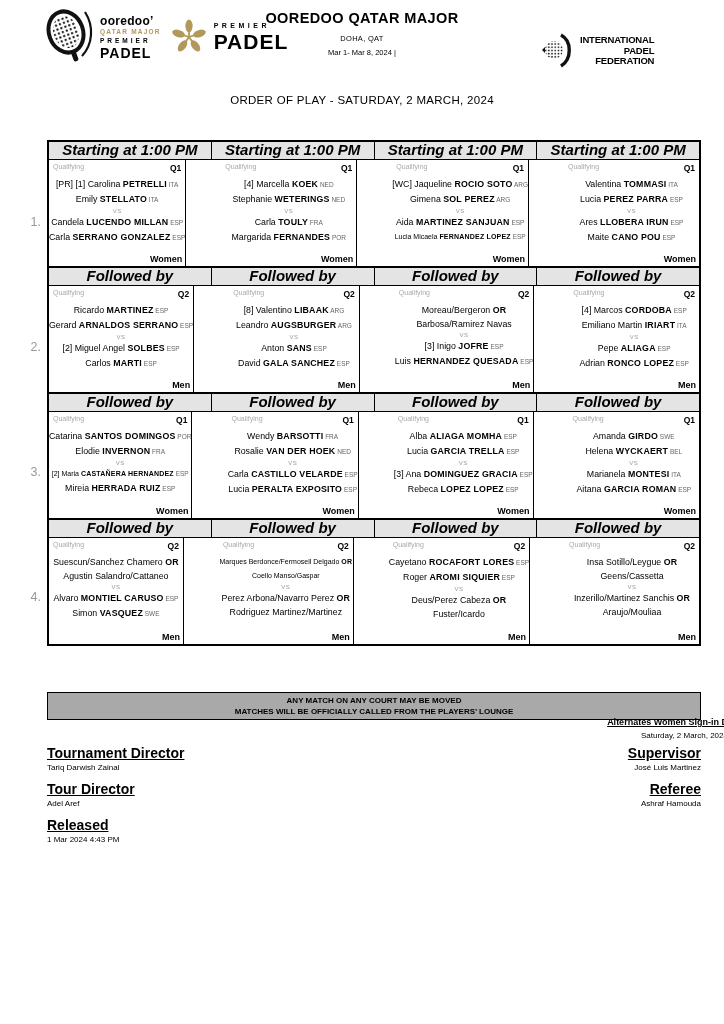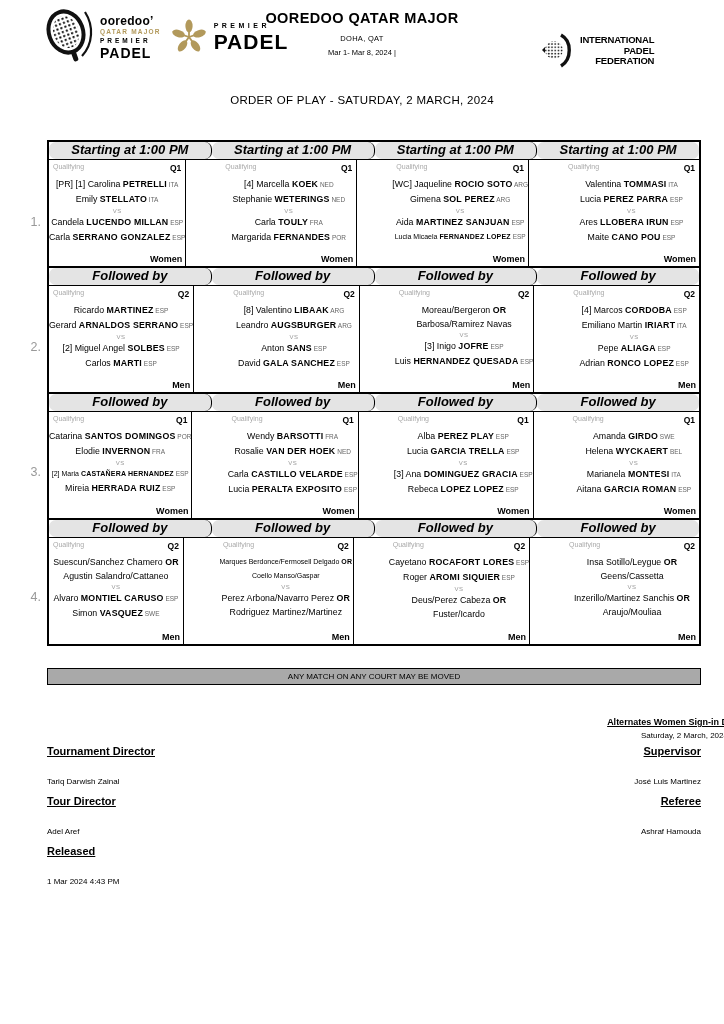--- a/index.html
+++ b/index.html
@@ -34,22 +34,22 @@
 
   
   .table-wrap { position:absolute; left:47px; top:140px; width:654px; }
   .court-headers { display:flex; height:15px; }
   .court-headers .ch { flex:1; text-align:center; font-size:9.5px; font-weight:bold; letter-spacing:.2px; }
   .grid { border:2px solid #000; background:#fff; }
   .hrow { display:flex; border-bottom:1px solid #000; }
   .block + .block .hrow { border-top:2px solid #000; }
   .hcell {
     flex:1; height:17px; background:var(--hdr,#e4e4e4);
-    font-size:13px; font-weight:bold; font-style:italic; text-align:center;
-    line-height:16px; border-right:1.5px solid #000;border-radius:7px;
+    font-size:15px; font-weight:bold; font-style:italic; text-align:center;
+    line-height:16px; border-right:1.5px solid #000;
   }
   .hcell:last-child, .mcell:last-child { border-right:none; }
   .mrow { display:flex;gap:35px; }
   .mcell {
     flex:1; height:106px; border-right:1.5px solid #000;
     display:flex; flex-direction:column; position:relative; background:#fff;
   }
   .meta { display:flex; justify-content:space-between; padding:3px 4px 0 4px; }
   .round { font-size:7px; color:#a9a9a9; }
   .code { font-size:8.5px; font-weight:bold; }
@@ -58,31 +58,31 @@
   .pline.sm { font-size:7px; }
   .pline .b { font-weight:bold; letter-spacing:.2px; }
   .pline .c { font-size:6.5px; color:#666; }
   .vs { font-size:6px; color:#9a9a9a; line-height:8px; letter-spacing:.5px; }
   .category { text-align:right; font-size:9px; font-weight:bold; padding:0 3px 2px 0; }
   .row-nums { position:absolute; left:-26px; top:0; width:20px; }
   .rownum { position:absolute; right:0; font-size:12.5px; color:#999; }
 
   
   .banner {
-    position:absolute; left:47px; top:668px; width:654px;
+    position:absolute; left:47px; top:692px; width:654px;
     background:var(--banner,#a9a9a9); border:1.5px solid #000;
-    text-align:center; font-size:8px; font-weight:normal; line-height:11px; padding:2px 16px;
+    text-align:center; font-size:8px; font-weight:bold; line-height:11px; padding:2px 16px;
   }
   .deadlines { position:absolute; top:717px; width:100%; text-align:right;margin-left:40px; }
   .dl-title { font-size:9px; font-weight:bold; text-decoration:underline; }
   .dl-value { font-size:8px; margin-top:4px; }
 
   .officials-left { position:absolute; left:47px; top:745px; }
   .officials-right { position:absolute; right:23px; top:745px; text-align:right; }
-  .off-label { font-size:11px; font-weight:bold; text-decoration:underline; margin-bottom:20px; }
+  .off-label { font-size:14px; font-weight:bold; text-decoration:underline; margin-bottom:2px; }
   .off-value { font-size:8px; margin-bottom:9px; }
 
   svg { display:block; }
 </style>
 </head>
 <body>
 
 <div class="page">
 
   <div class="brand-left">
@@ -330,21 +330,21 @@
                 <div class="pline"><span class="a">Lucia </span><span class="b">PERALTA EXPOSITO</span><span class="c"> ESP</span></div>
               </div>
               <div class="category">Women</div>
             </div>
             <div class="mcell">
               <div class="meta">
                 <span class="round">Qualifying</span>
                 <span class="code">Q1</span>
               </div>
               <div class="players">
-                <div class="pline"><span class="a">Alba </span><span class="b">PEREZ PLAY</span><span class="c"> ESP</span></div>
+                <div class="pline"><span class="a">Alba </span><span class="b">ALIAGA MOMHA</span><span class="c"> ESP</span></div>
                 <div class="pline"><span class="a">Lucia </span><span class="b">GARCIA TRELLA</span><span class="c"> ESP</span></div>
                 <span class="vs">VS</span>
                 <div class="pline"><span class="a">[3] Ana </span><span class="b">DOMINGUEZ GRACIA</span><span class="c"> ESP</span></div>
                 <div class="pline"><span class="a">Rebeca </span><span class="b">LOPEZ LOPEZ</span><span class="c"> ESP</span></div>
               </div>
               <div class="category">Women</div>
             </div>
             <div class="mcell">
               <div class="meta">
                 <span class="round">Qualifying</span>
@@ -431,20 +431,21 @@
     <div class="row-nums" id="row-nums">
         <div class="rownum" style="top: 75px;">1.</div>
         <div class="rownum" style="top: 200px;">2.</div>
         <div class="rownum" style="top: 325px;">3.</div>
         <div class="rownum" style="top: 450px;">4.</div>
       </div>
   </div>
 
   <div class="banner">
     <div>ANY MATCH ON ANY COURT MAY BE MOVED</div>
+    <div>MATCHES WILL BE OFFICIALLY CALLED FROM THE PLAYERS’ LOUNGE</div>
   </div>
 
   <div class="deadlines">
     <div class="dl-title">Alternates Women Sign-in Deadlines</div>
     <div class="dl-value">Saturday, 2 March, 2024 12:30 AM</div>
   </div>
 
   <div class="officials-left" id="officials-left">
       <div class="off-label">Tournament Director</div>
       <div class="off-value">Tariq Darwish Zainal</div>

